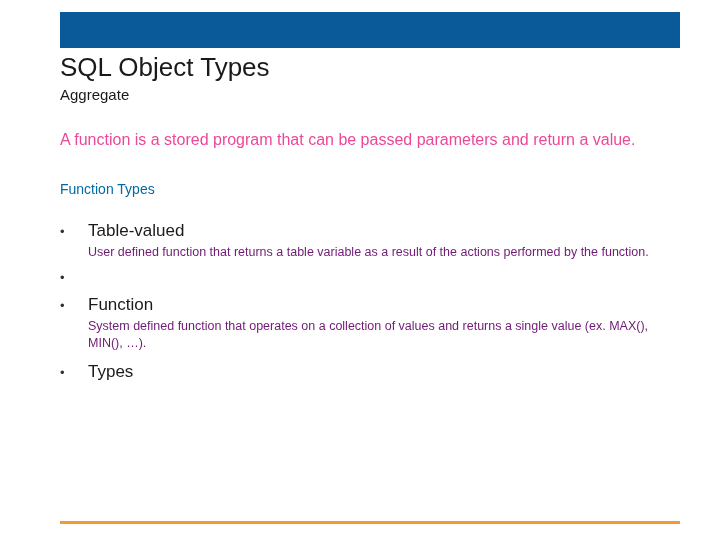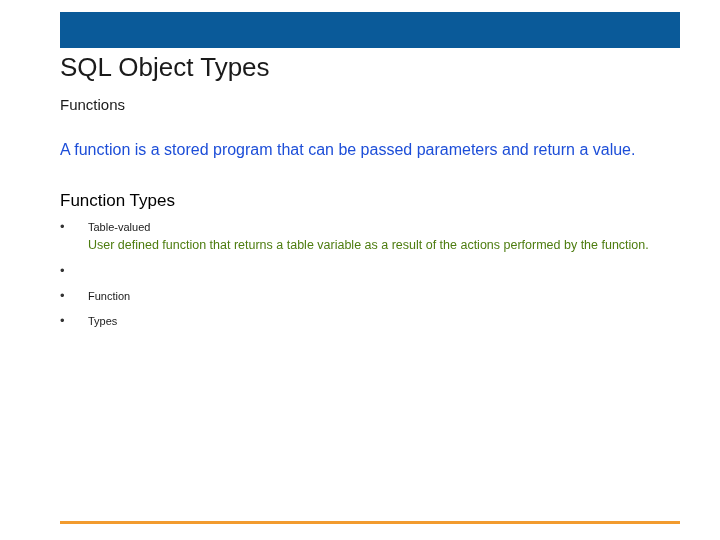--- a/index.html
+++ b/index.html
@@ -23,58 +23,58 @@
   .content {
     position: absolute;
     top: 52px;
     left: 60px;
     right: 50px;
   }
   .title {
     font-size: 26px;
     color: #1a1a1a;
     font-weight: 400;
-    margin-bottom: 13px;
+    margin-bottom: 3px;
   }
   .subtitle {
     font-size: 15px;
     color: #1a1a1a;
     margin-bottom: 26px;
   }
   .intro {
     font-size: 16px;
-    color: #1d4ed8;
+    color: #ec4899;
     line-height: 1.35;
     margin-bottom: 30px;
   }
   .section-heading {
-    font-size: 17px;
-    color: #000000;
-    margin-bottom: 8px;
+    font-size: 14px;
+    color: #0369a1;
+    margin-bottom: 24px;
   }
   .item {
     margin-bottom: 10px;
   }
   .item-head {
     display: flex;
     align-items: baseline;
   }
   .bullet {
     width: 28px;
     font-size: 13px;
     color: #333;
   }
   .item-title {
-    font-size: 11px;
+    font-size: 17px;
     color: #1a1a1a;
     font-weight: 400;
   }
   .item-desc {
     font-size: 12.5px;
-    color: #4d7c0f;
+    color: #701a75;
     line-height: 1.35;
     margin-left: 28px;
     margin-top: 3px;
     padding-right: 10px;
   }
   .footer-line {
     position: absolute;
     left: 60px;
     right: 40px;
     bottom: 16px;
@@ -82,21 +82,21 @@
     background: #f29b2e;
   }
 </style>
 </head>
 <body>
 
 <div class="top-bar"></div>
 
 <div class="content">
   <div class="title">SQL Object Types</div>
-  <div class="subtitle">Functions</div>
+  <div class="subtitle">Aggregate</div>
 
   <div class="intro">A function is a stored program that can be passed parameters and return a value.</div>
 
   <div class="section-heading">Function Types</div>
 
   <div class="item">
     <div class="item-head">
       <span class="bullet">•</span>
       <span class="item-title">Table-valued</span>
     </div>
@@ -107,20 +107,21 @@
     <div class="item-head">
       <span class="bullet">•</span>
     </div>
   </div>
 
   <div class="item">
     <div class="item-head">
       <span class="bullet">•</span>
       <span class="item-title">Function</span>
     </div>
+    <div class="item-desc">System defined function that operates on a collection of values and returns a single value (ex. MAX(), MIN(), …).</div>
   </div>
 
   <div class="item">
     <div class="item-head">
       <span class="bullet">•</span>
       <span class="item-title">Types</span>
     </div>
   </div>
 </div>
 

